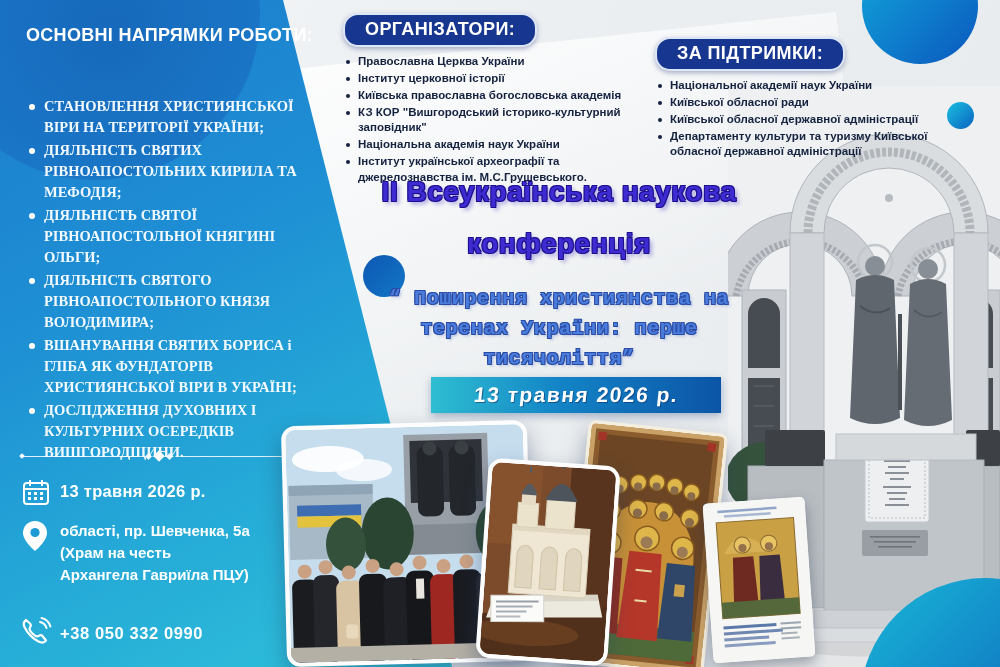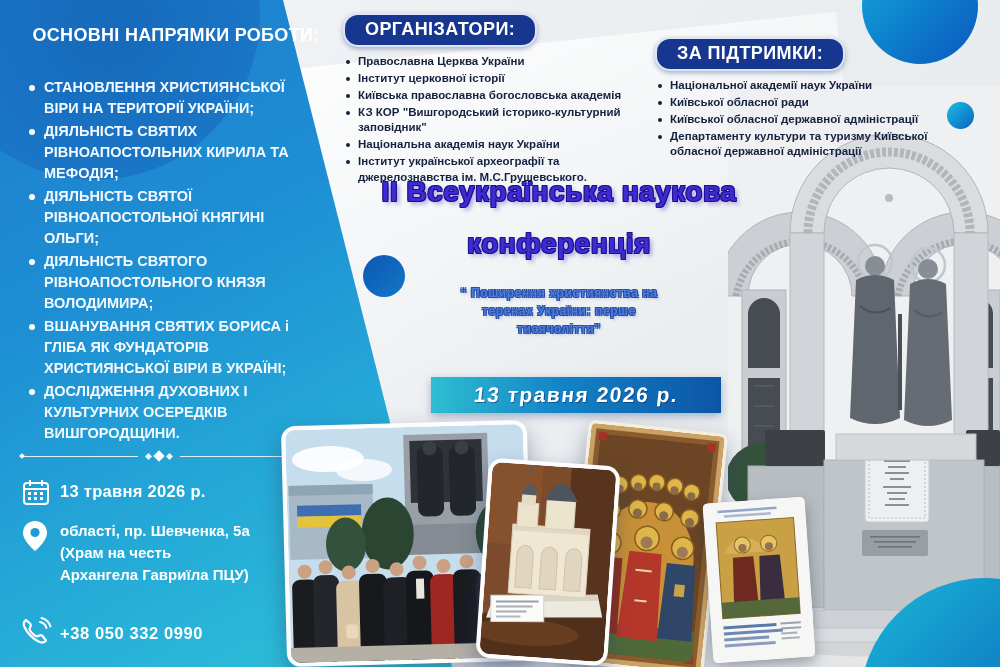--- a/index.html
+++ b/index.html
@@ -12,23 +12,23 @@
   
   .left-panel{position:absolute;left:0;top:0;width:470px;height:667px;z-index:4;
     background:linear-gradient(152deg,#1c7ccd 0%,#1e8fd4 38%,#25aad7 68%,#2fc3da 100%);
     clip-path:polygon(0 0,283px 0,452px 667px,0 667px);}
   .panel-dark-circle{position:absolute;left:-70px;top:-150px;width:330px;height:330px;border-radius:50%;
     background:radial-gradient(circle at 55% 55%,#1563b6 0%,#1a74c6 70%,rgba(26,116,198,0) 72%);opacity:.8;}
   .edge-circle{position:absolute;left:363px;top:255px;width:42px;height:42px;border-radius:50%;z-index:5;
     background:linear-gradient(135deg,#0d57b2,#1277c6);}
   .left-content{position:absolute;left:0;top:0;width:340px;z-index:6;color:#fff;}
   .panel-title{position:absolute;left:26px;top:24px;width:300px;font-size:18px;font-weight:bold;
-    line-height:1.3;letter-spacing:.3px;color:#ffffff;text-align:center;}
-  .panel-list{position:absolute;left:26px;top:77px;width:296px;margin:0;padding:0;list-style:none;
-    font-size:14.5px;font-weight:bold;line-height:1.45;color:#f2f9ff;}
+    line-height:1.3;letter-spacing:.3px;color:#ffffff;}
+  .panel-list{position:absolute;left:26px;top:96px;width:296px;margin:0;padding:0;list-style:none;
+    font-size:14.5px;font-weight:bold;line-height:1.45;color:#f2f9ff;font-family:Liberation Serif, serif;}
   .panel-list li{position:relative;padding-left:18px;margin-bottom:2px;}
   .panel-list li::before{content:"";position:absolute;left:3px;top:8px;width:6px;height:6px;border-radius:50%;background:#fff;}
   .divider{position:absolute;left:20px;top:452px;width:278px;display:flex;align-items:center;z-index:6;}
   .divider .line{flex:1;height:1px;background:rgba(255,255,255,.85);}
   .divider .end-dot{width:4px;height:4px;background:#fff;transform:rotate(45deg);}
   .divider .orn{display:flex;align-items:center;margin:0 6px;}
   .divider .d1{width:5px;height:5px;background:#fff;transform:rotate(45deg);margin:0 2px;opacity:.9;}
   .divider .d2{width:8px;height:8px;background:#fff;transform:rotate(45deg);margin:0 2px;}
   .contacts{position:absolute;left:0;top:0;width:340px;height:667px;z-index:11;pointer-events:none;}
   .c-icon{position:absolute;left:22px;}
@@ -44,22 +44,22 @@
     box-shadow:0 2px 5px rgba(20,40,110,.35);}
   .info-list{margin:7px 0 0;padding:0;list-style:none;font-size:11.5px;font-weight:bold;
     color:#14213f;line-height:1.38;}
   .info-list li{position:relative;padding-left:15px;margin-bottom:1px;}
   .info-list li::before{content:"";position:absolute;left:3px;top:6px;width:4px;height:4px;border-radius:50%;background:#14213f;}
   
   .title-block{position:absolute;left:339px;top:176px;width:440px;text-align:center;z-index:7;}
   .conf-title{font-size:28px;font-weight:bold;letter-spacing:.5px;color:#3e2cd2;
     text-shadow:-1px -1px 0 #1d0f8e,1px -1px 0 #1d0f8e,-1px 1px 0 #1d0f8e,1px 1px 0 #1d0f8e,3px 3px 4px rgba(60,40,190,.45);}
   .conf-title2{margin-top:20px;}
-  .conf-sub{margin-top:24px;font-size:12px;font-weight:bold;letter-spacing:.6px;color:#4a7ddc;line-height:1.5;
-    text-shadow:-1px -1px 0 #2a4ba4,1px -1px 0 #2a4ba4,-1px 1px 0 #2a4ba4,1px 1px 0 #2a4ba4,2px 2px 3px rgba(50,90,190,.4);}
+  .conf-sub{margin-top:24px;font-size:20px;font-weight:bold;letter-spacing:.6px;color:#4a7ddc;line-height:1.5;
+    text-shadow:-1px -1px 0 #2a4ba4,1px -1px 0 #2a4ba4,-1px 1px 0 #2a4ba4,1px 1px 0 #2a4ba4,2px 2px 3px rgba(50,90,190,.4);font-family:Liberation Mono, monospace;}
   .date-badge{position:absolute;left:431px;top:377px;width:290px;height:36px;z-index:7;
     background:linear-gradient(90deg,#2ebed2 0%,#1383c6 45%,#0c55a6 100%);
     display:flex;align-items:center;justify-content:center;box-shadow:0 3px 8px rgba(20,60,120,.35);}
   .date-badge span{font-size:21px;font-weight:bold;color:#fff;letter-spacing:1.5px;transform:skewX(-6deg);
     text-shadow:1px 1px 0 rgba(10,50,110,.6);}
   
   .circle{position:absolute;border-radius:50%;z-index:3;}
   .c-top{left:862px;top:-52px;width:116px;height:116px;background:linear-gradient(135deg,#12aadd 0%,#0b5fc0 90%);}
   .c-small{left:947px;top:102px;width:27px;height:27px;background:linear-gradient(135deg,#19c0e0,#0b62c0);}
   .c-bottom{left:860px;top:578px;width:250px;height:250px;background:linear-gradient(135deg,#19b8d8 0%,#0c5cb8 80%);}

